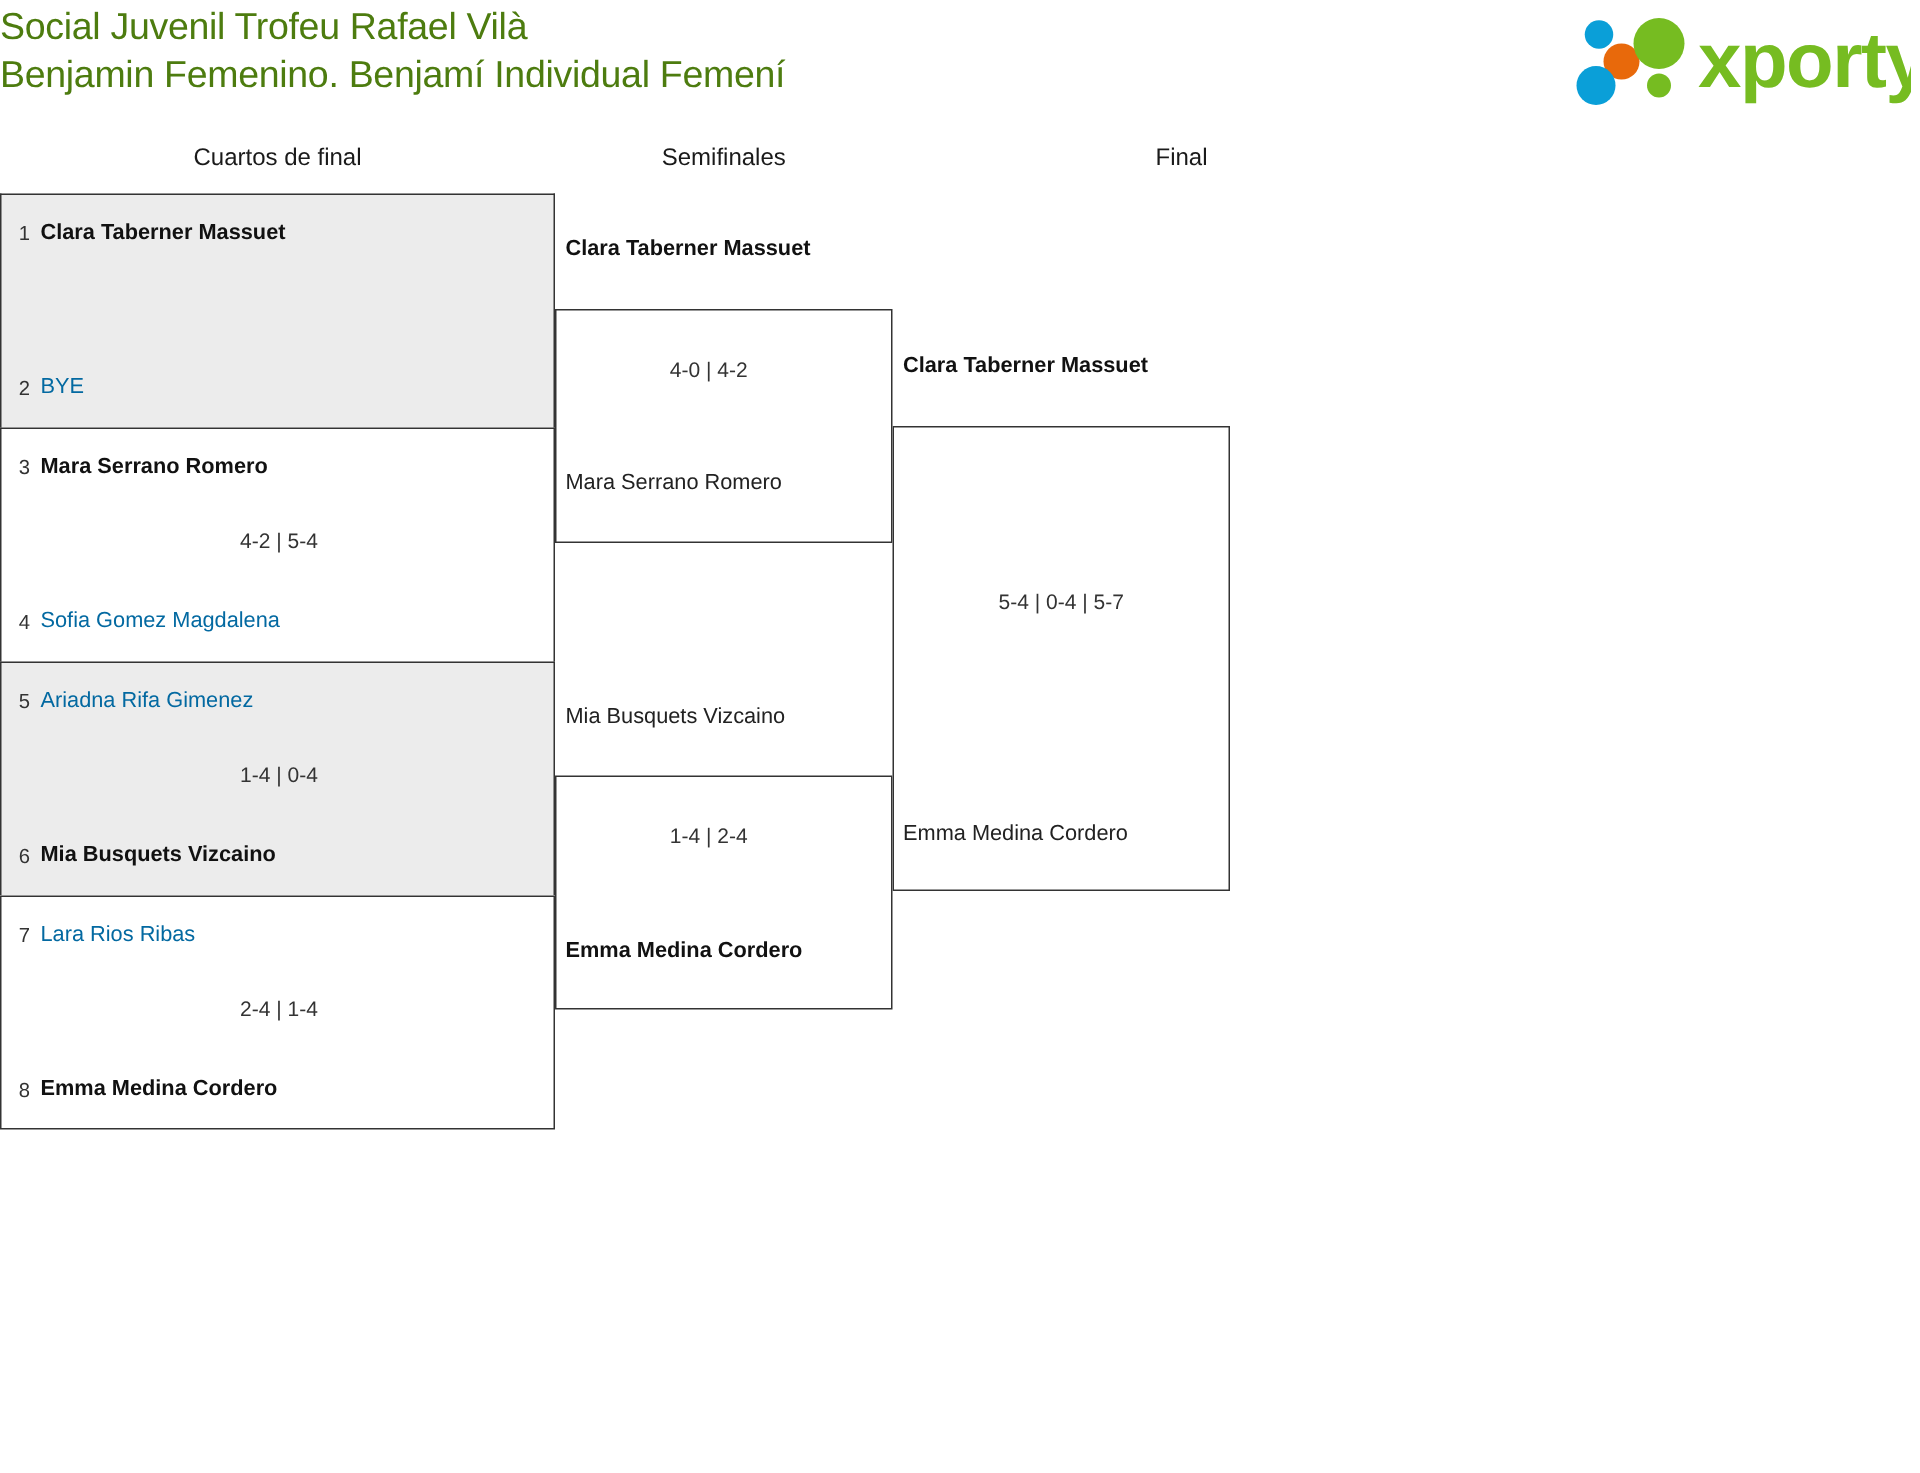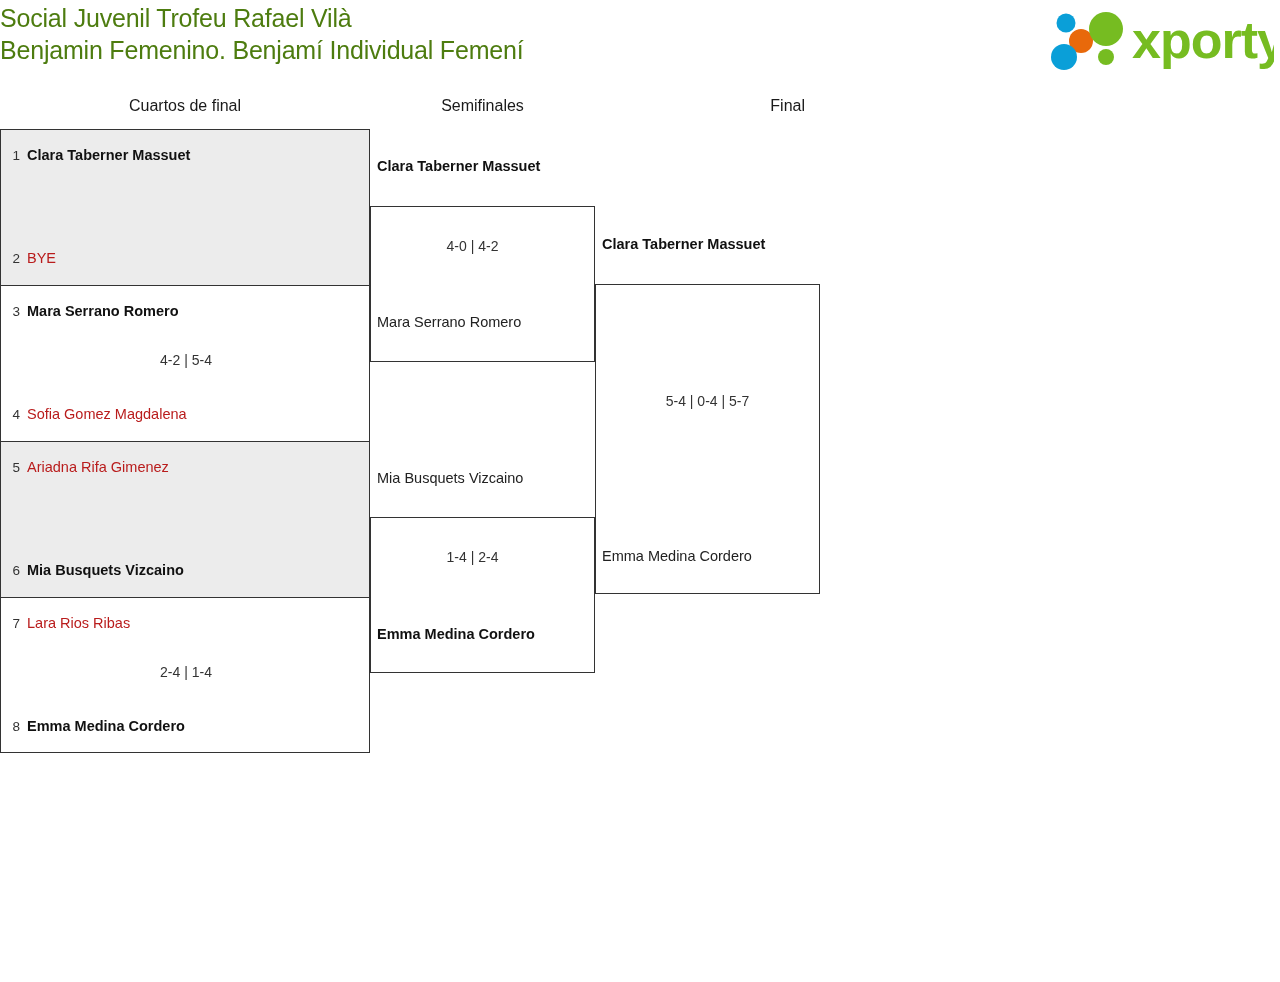--- a/index.html
+++ b/index.html
@@ -91,21 +91,21 @@
   .seed-row.bottom { top: 117px; }
   .seed-num {
     display: inline-block;
     width: 26px;
     text-align: right;
     padding-right: 7px;
     font-size: 13.5px;
     color: #333333;
     font-weight: 400;
   }
-  .player-name { font-weight: 400; color: #b91c1c; }
+  .player-name { font-weight: 400; color: #0369a1; }
   .player-name.winner { font-weight: 700; color: #111111; }
 
   .qf-score {
     position: absolute;
     top: 66px;
     left: 0;
     width: 370px;
     text-align: center;
     font-size: 14px;
     color: #333333;
@@ -221,20 +221,21 @@
         <span class="seed-num">4</span>
         <span class="player-name">Sofia Gomez Magdalena</span>
       </div>
     </div>
 
     <div class="qf-box qf-3 shaded">
       <div class="seed-row top">
         <span class="seed-num">5</span>
         <span class="player-name">Ariadna Rifa Gimenez</span>
       </div>
+      <div class="qf-score">1-4 | 0-4</div>
       <div class="seed-row bottom">
         <span class="seed-num">6</span>
         <span class="player-name winner">Mia Busquets Vizcaino</span>
       </div>
     </div>
 
     <div class="qf-box qf-4 plain last">
       <div class="seed-row top">
         <span class="seed-num">7</span>
         <span class="player-name">Lara Rios Ribas</span>

